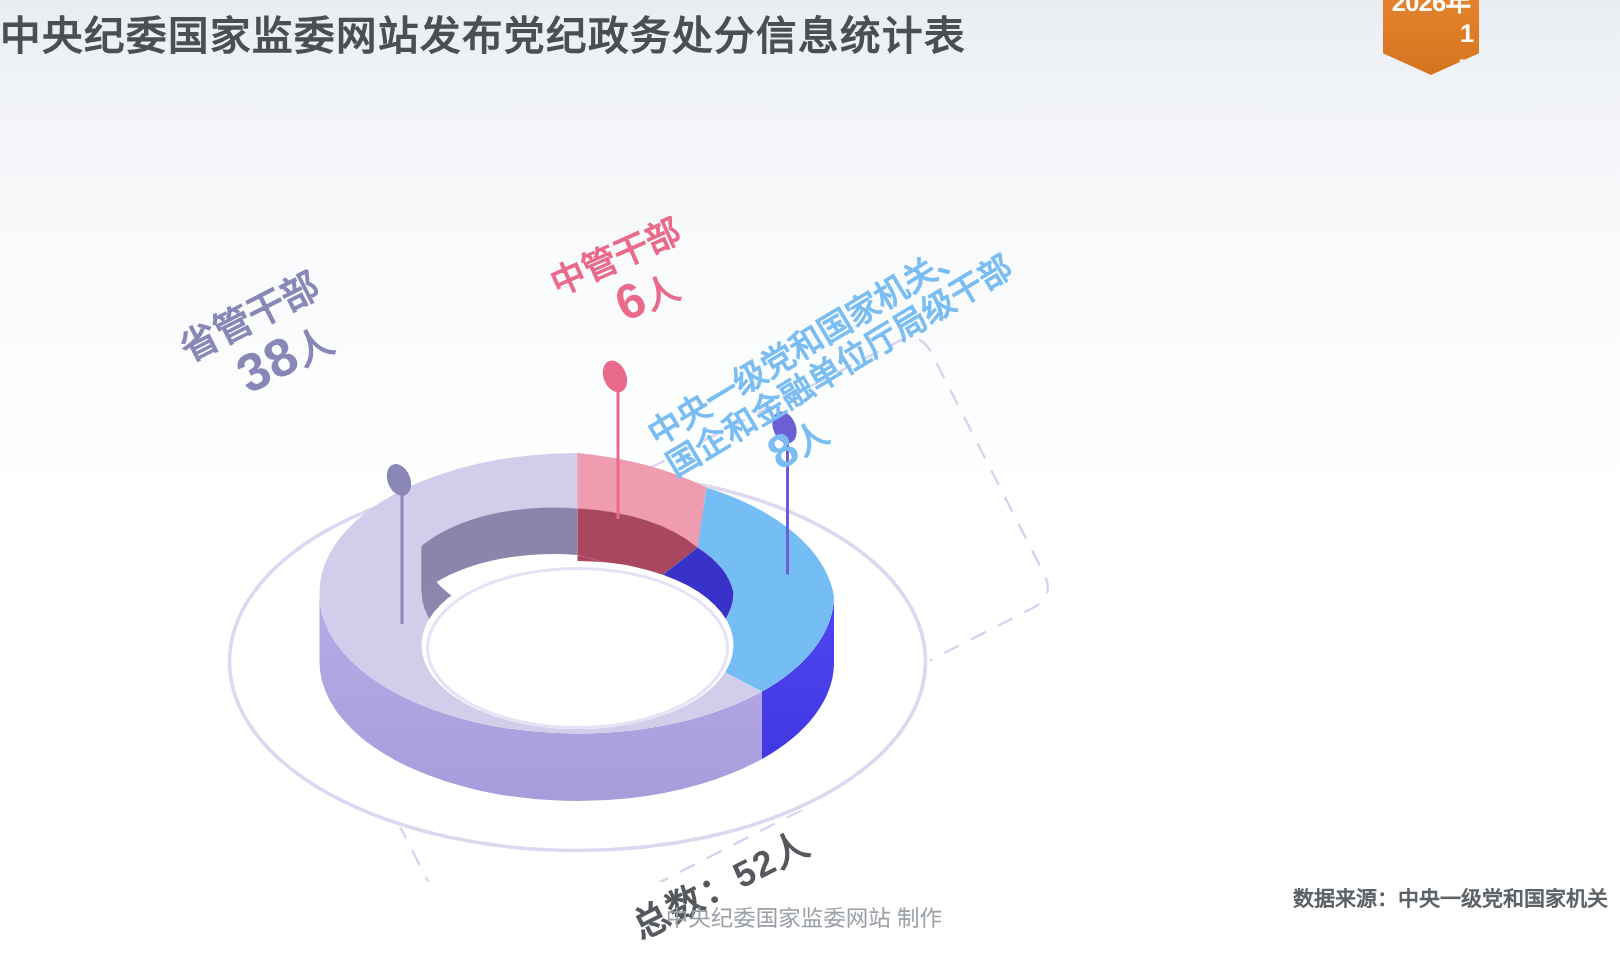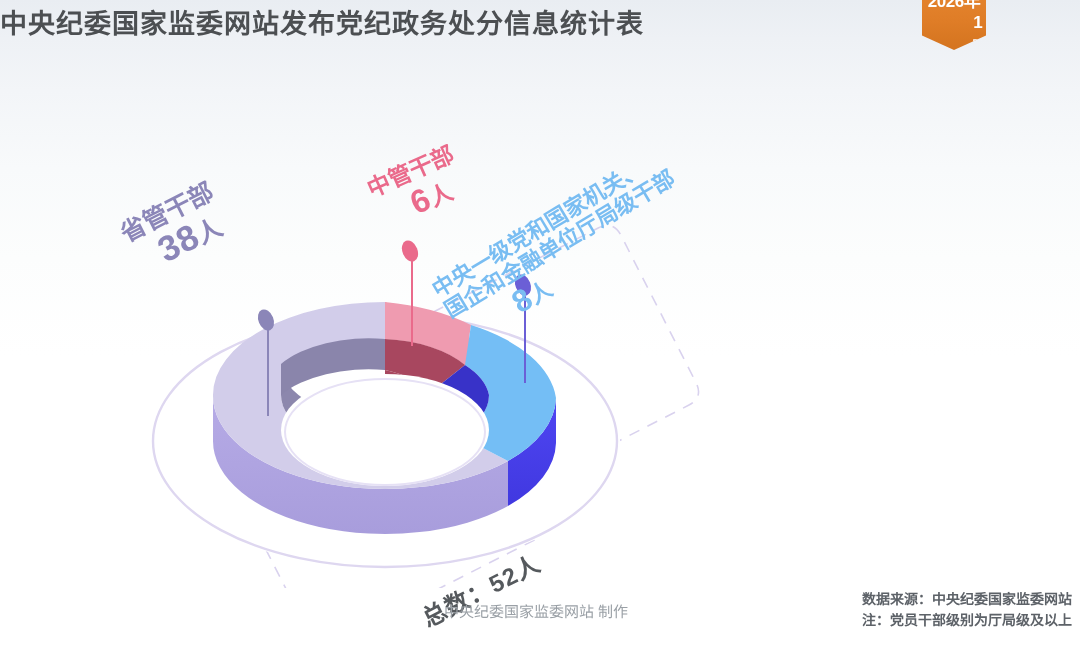--- a/index.html
+++ b/index.html
@@ -305,17 +305,16 @@
       <div class="l1">中央一级党和国家机关、</div>
       <div class="l2">国企和金融单位厅局级干部</div>
       <div class="l3"><span class="num">8</span><span class="unit">人</span></div>
     </div>
 
     <div class="lbl" id="label-total">总数：52人</div>
   </div>
 
   <div id="credit-center">中央纪委国家监委网站 制作</div>
   <div id="footnotes">
-    <div>数据来源：中央纪委国家监委网站</div>
-    <div>注：党员干部级别为厅局级及以上</div>
+    <div>数据来源：中央一级党和国家机关</div>
   </div>
 
 </div>
 
 </body></html>

